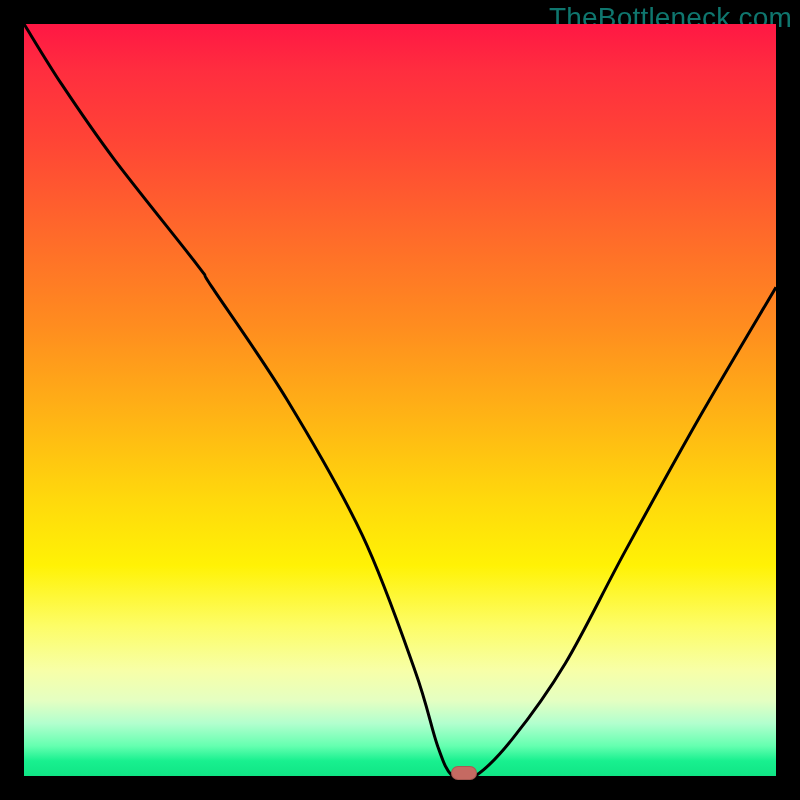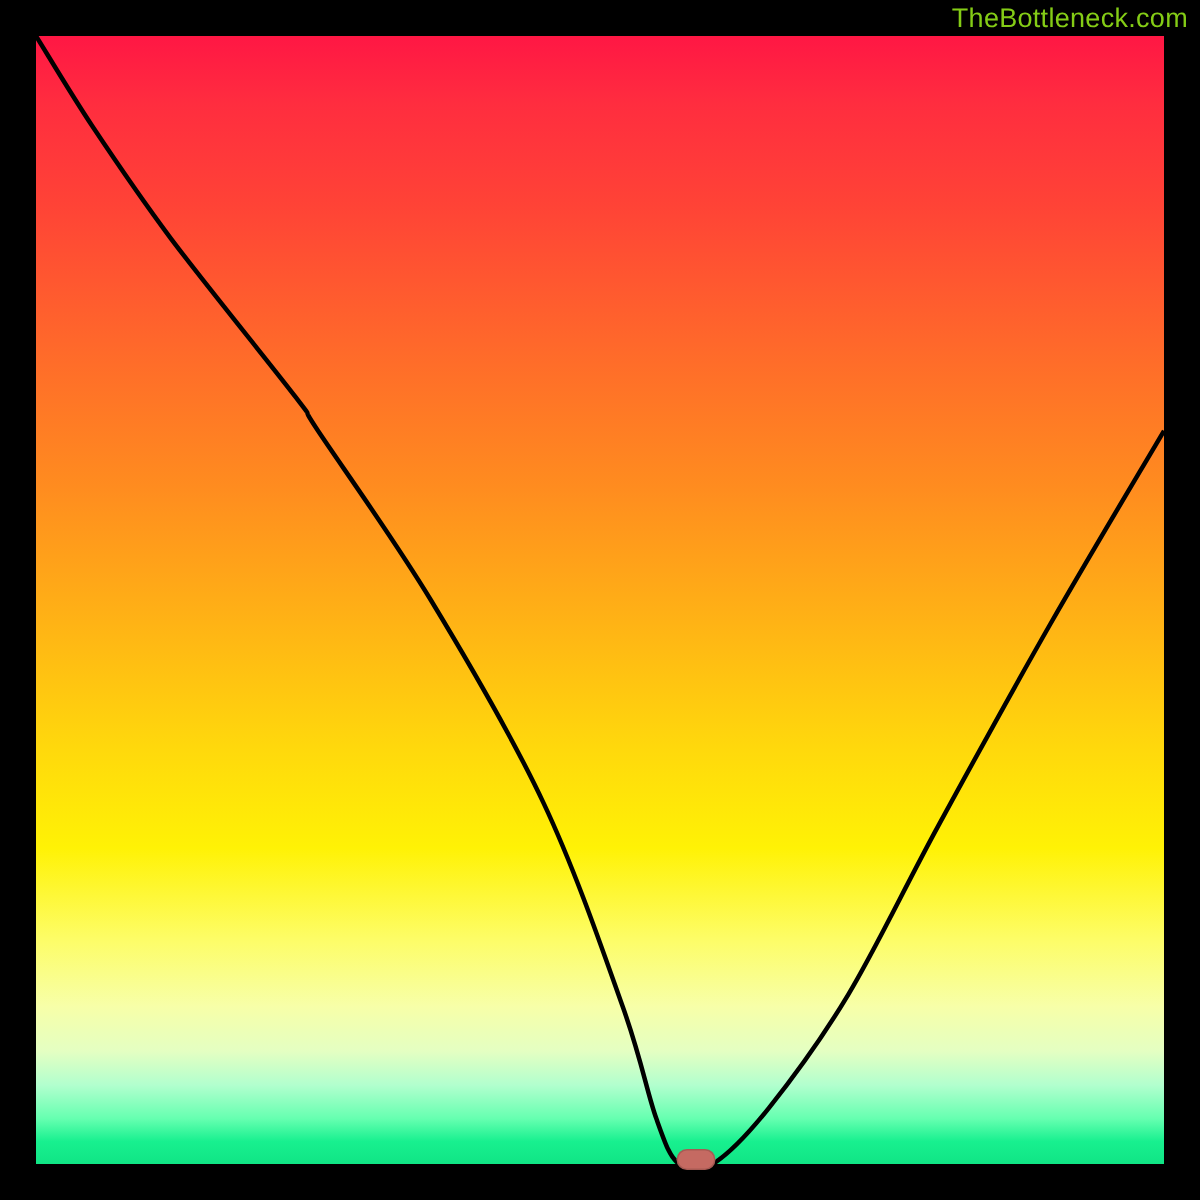--- a/index.html
+++ b/index.html
@@ -40,22 +40,22 @@
       #b2ffce 93%,
       #65ffb0 96%,
       #18f08f 98%,
       #10e585 100%
     );
   }
   .watermark {
     position: absolute;
     top: 2px;
     right: 8px;
-    color: #84cc16;
-    font-size: 18px;
+    color: #0f766e;
+    font-size: 28px;
     font-weight: 500;
     letter-spacing: 0.2px;
     user-select: none;
   }
   svg.curve {
     position: absolute;
     left: 0; top: 0;
     width: 752px;
     height: 752px;
     pointer-events: none;

